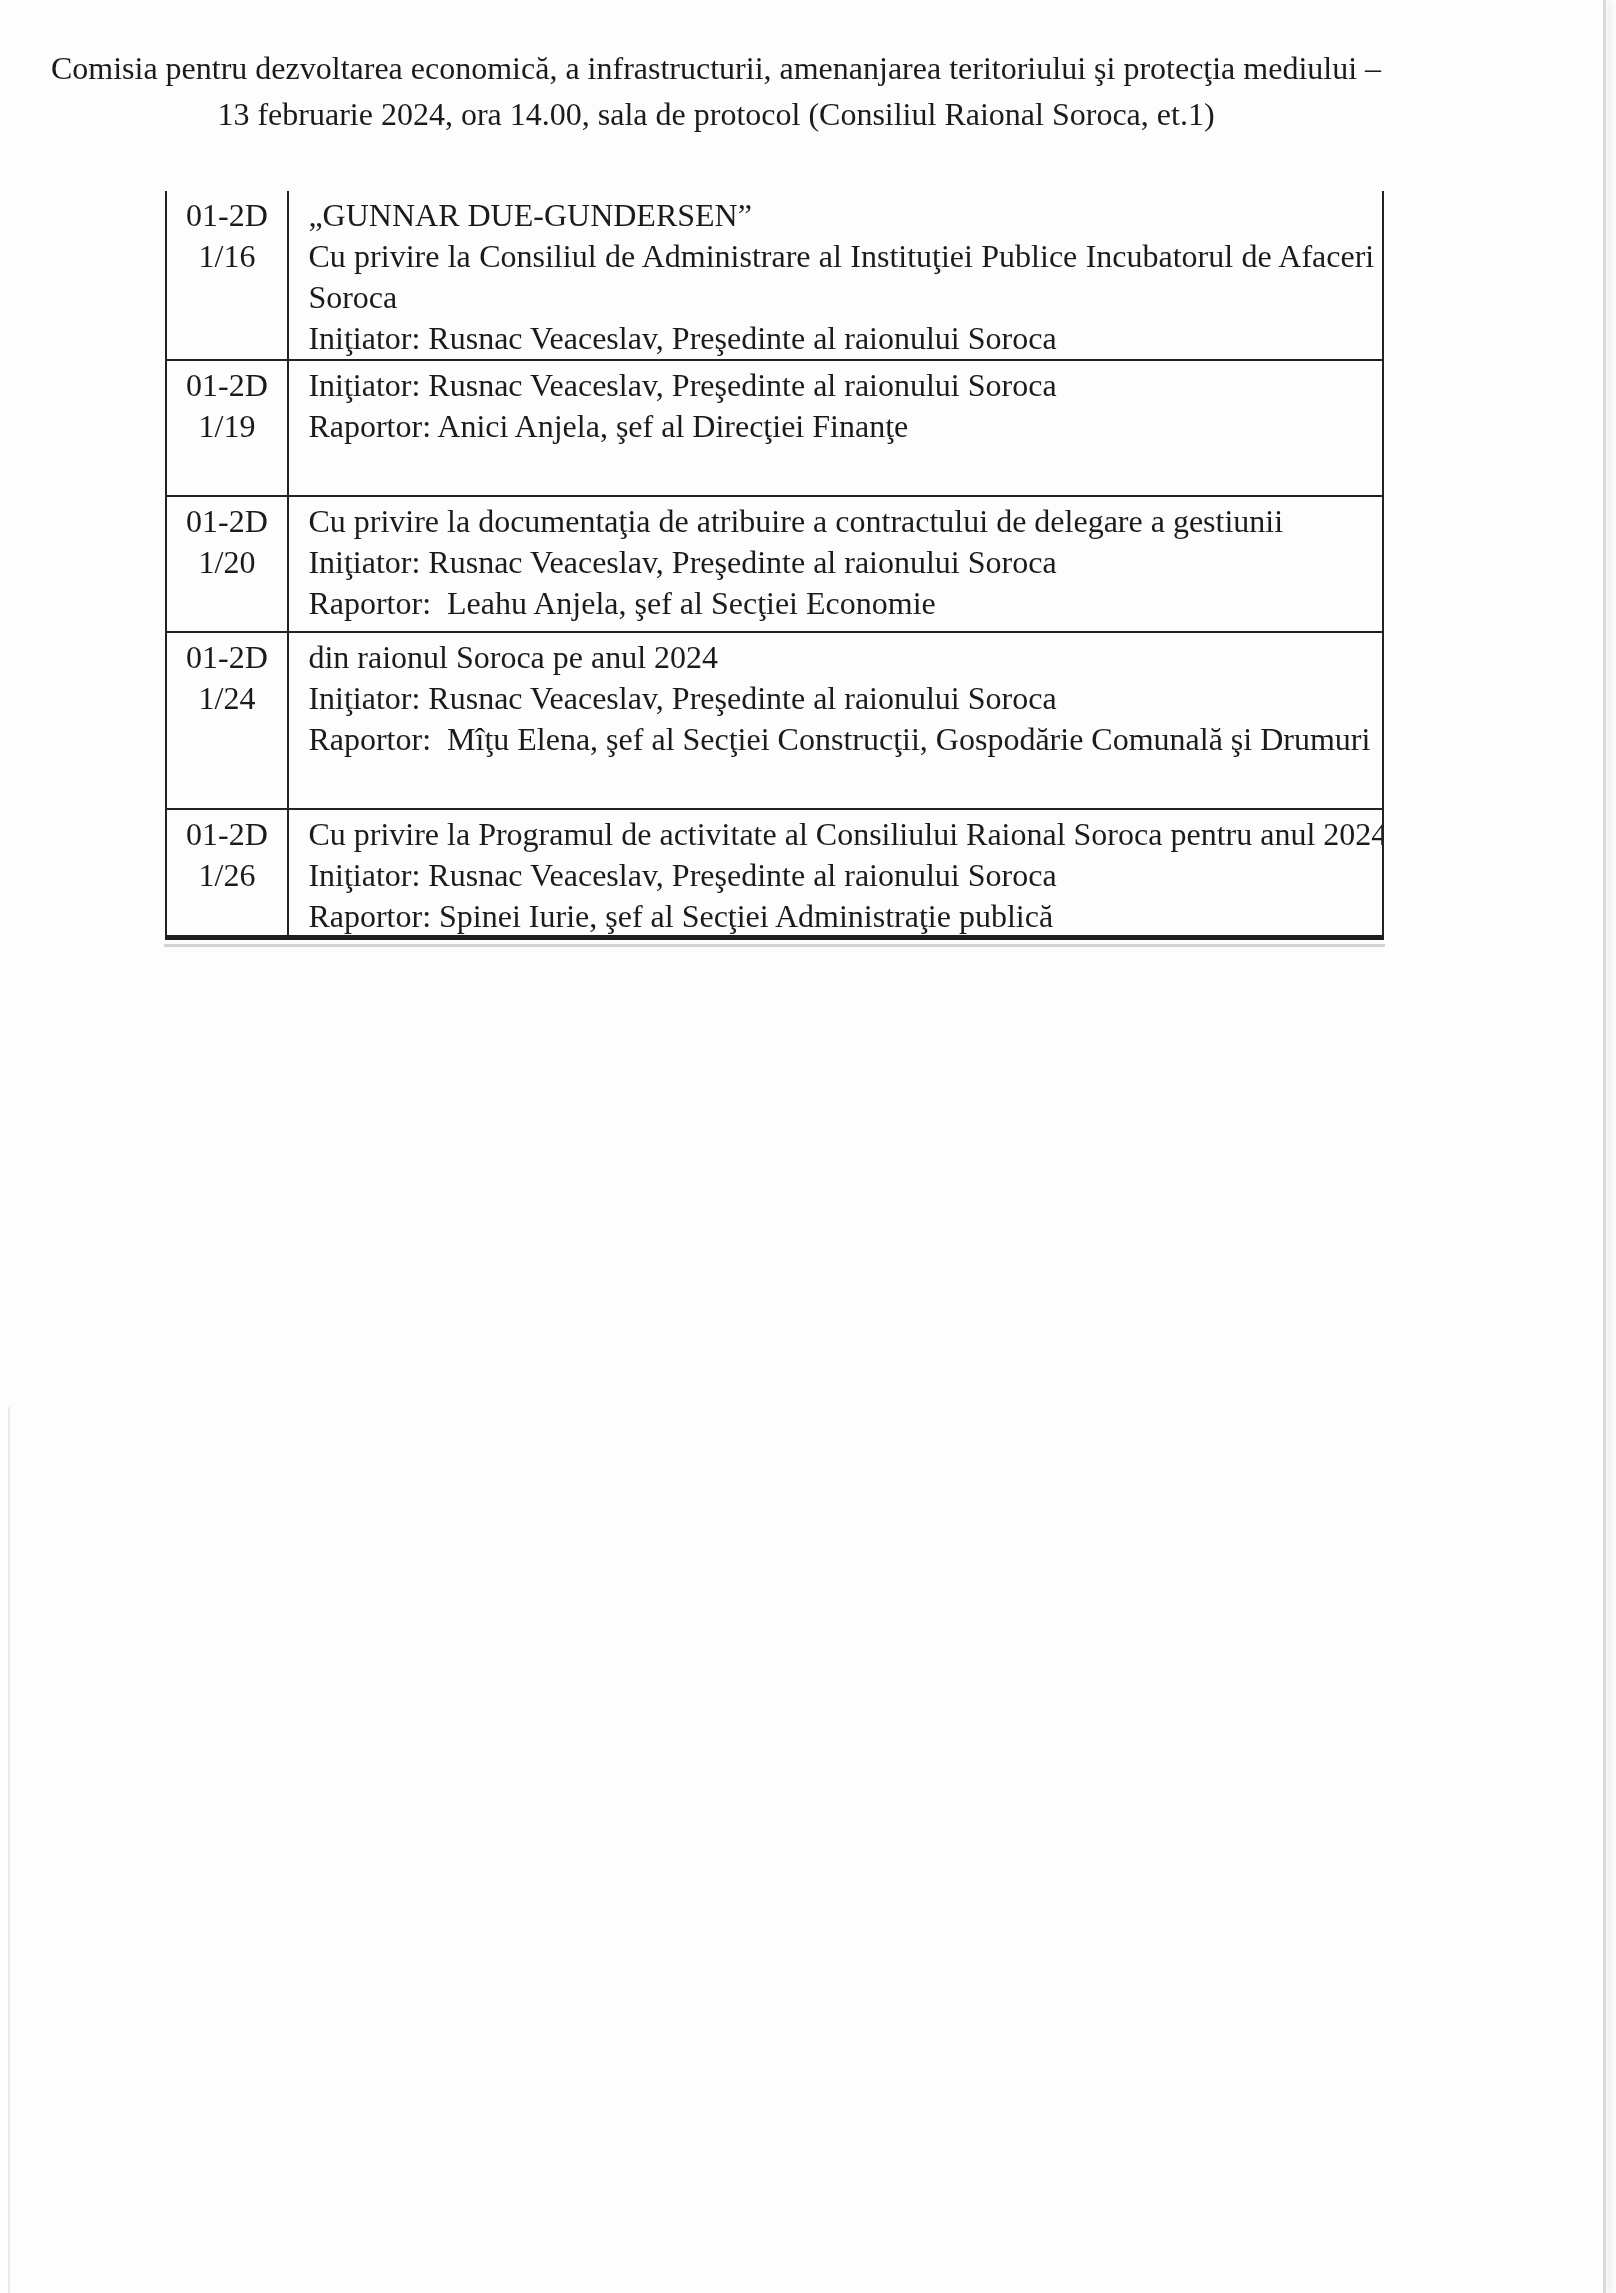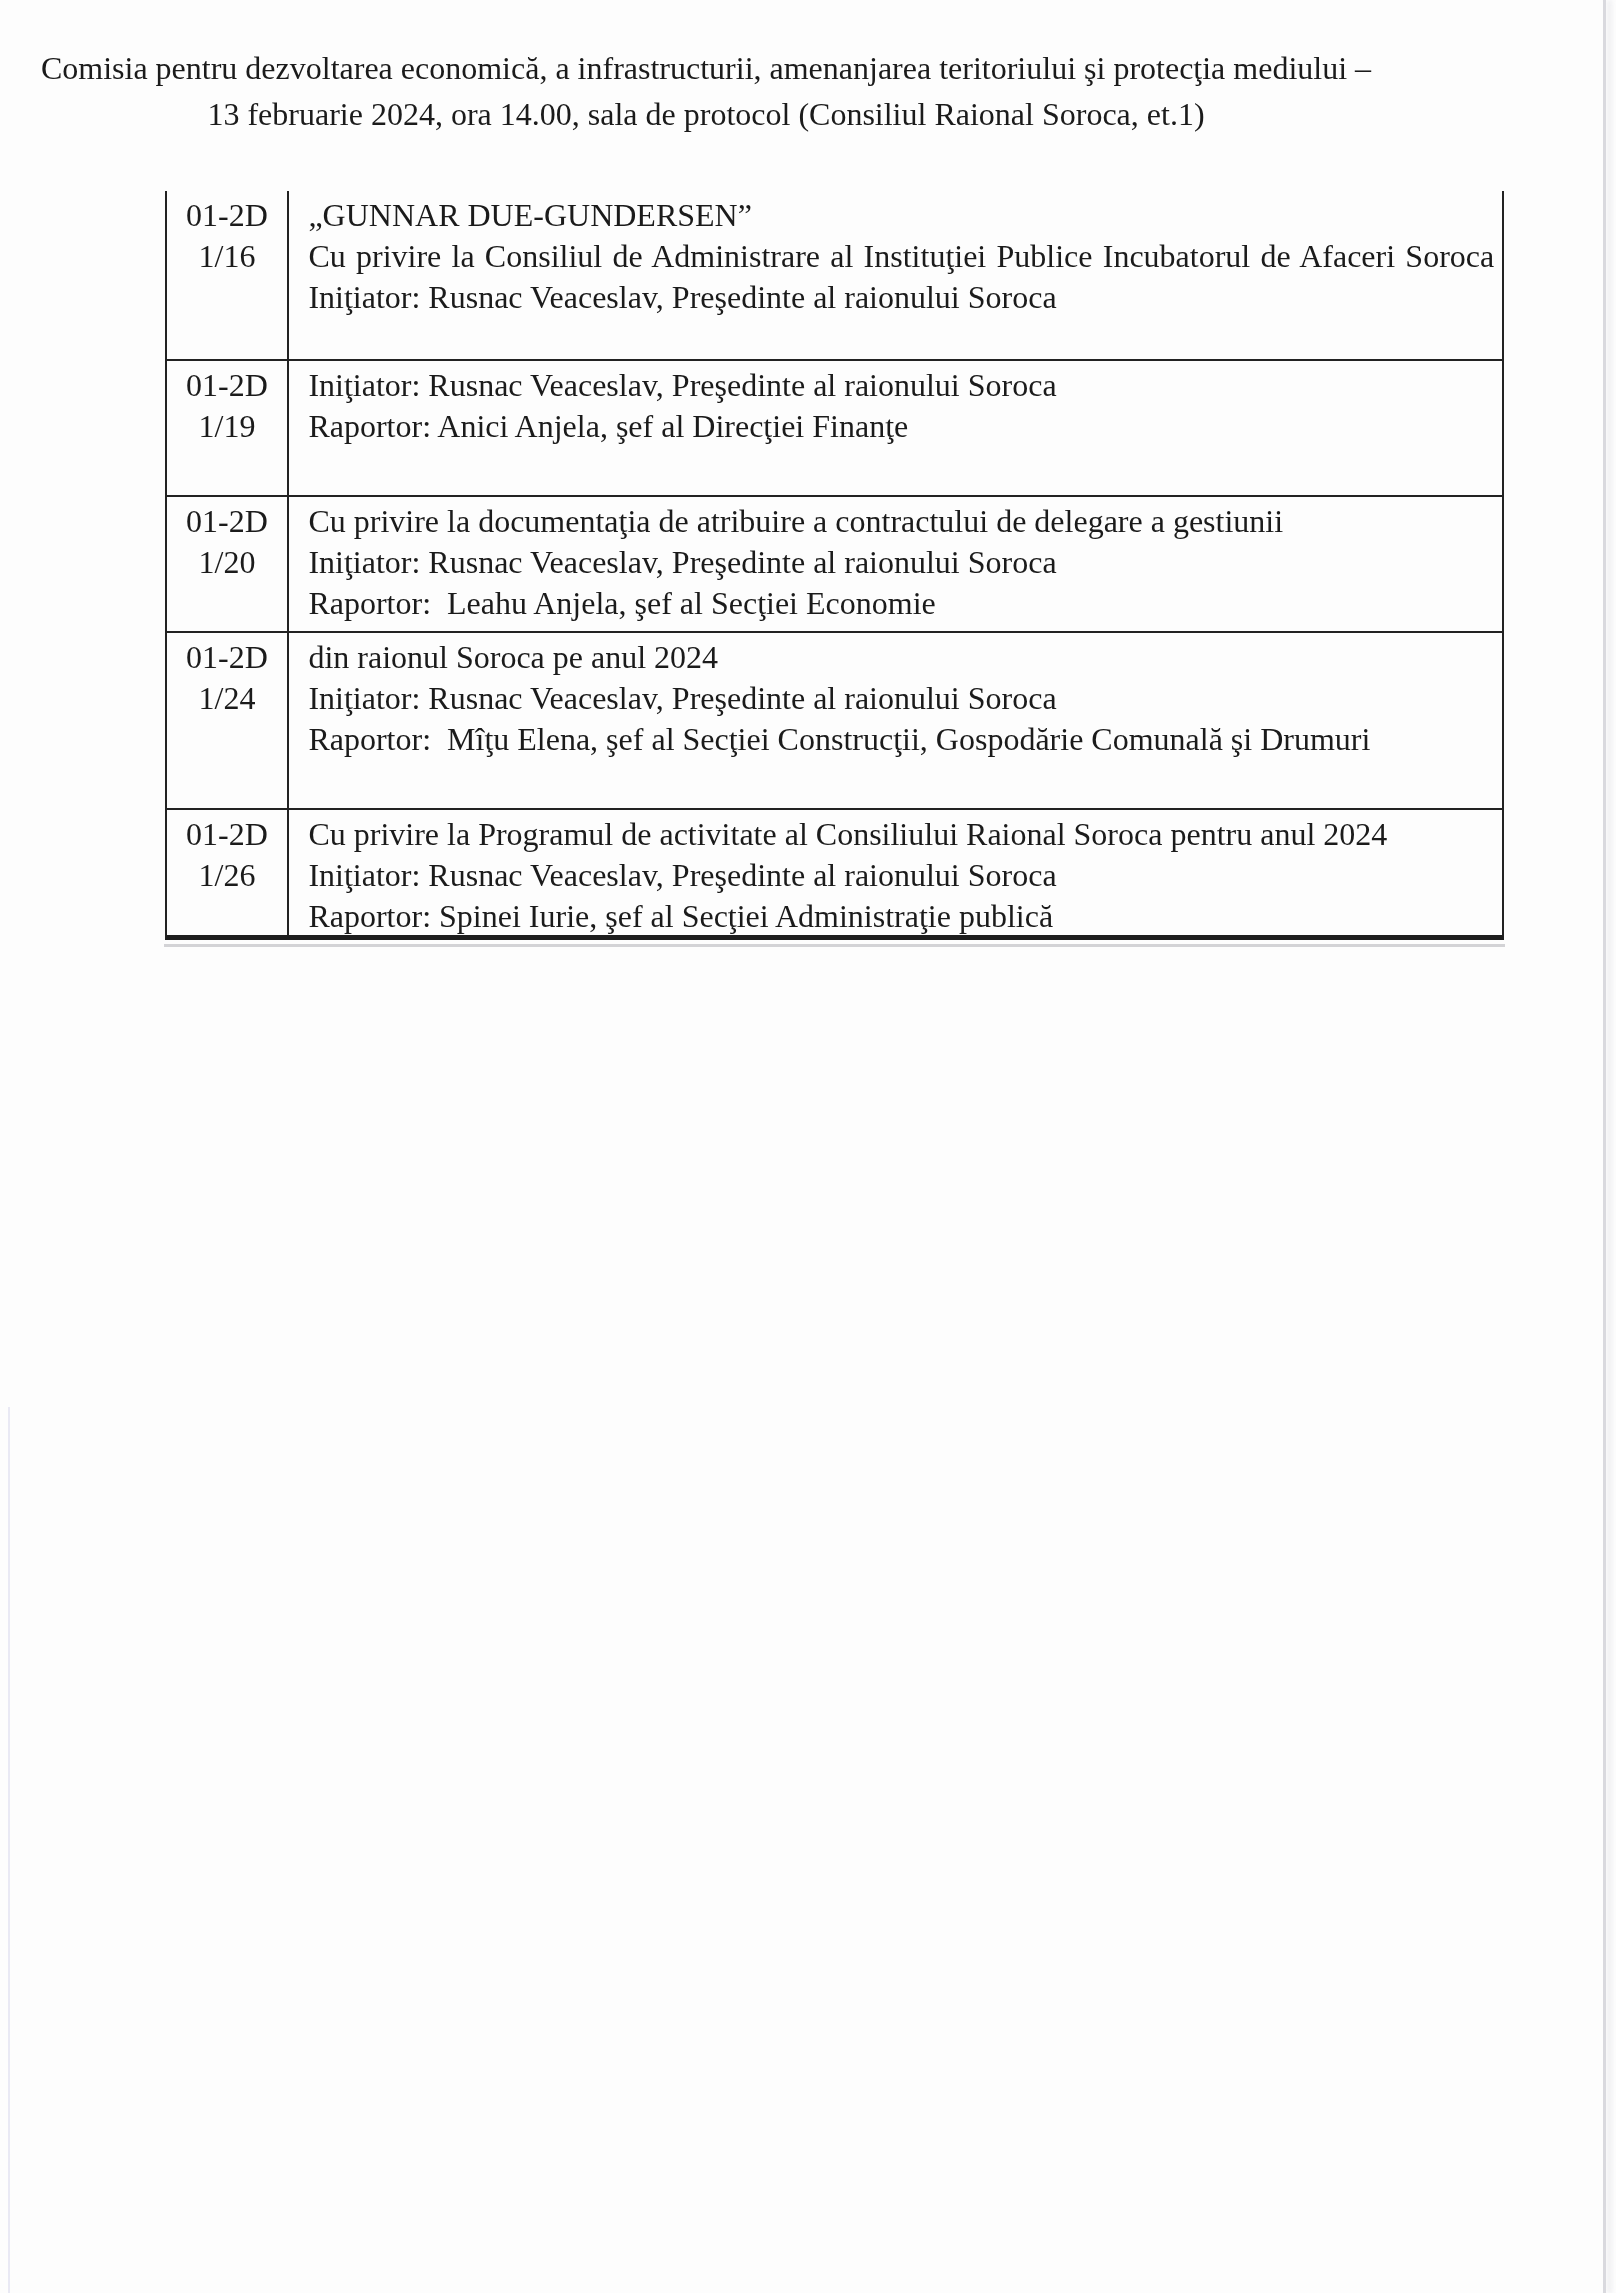--- a/index.html
+++ b/index.html
@@ -8,33 +8,33 @@
     width: 1617px;
     height: 2294px;
     background: #fdfdfd;
     font-family: "Liberation Serif", "DejaVu Serif", serif;
     color: #1b1b1b;
     overflow: hidden;
   }
   .header {
     position: absolute;
     top: 45px;
-    left: 0;
+    left: 10px;
     width: 1412px;
     text-align: center;
     font-size: 32px;
     line-height: 46px;
   }
   .header .bold { font-weight: normal; margin-top: 43px; }
 
   .agenda-table {
     position: absolute;
     left: 165px;
     top: 191px;
-    width: 1339px;
+    width: 1219px;
     box-sizing: border-box;
     border-left: 2.9px solid #222222;
     border-right: 2.9px solid #222222;
     border-bottom: 5.8px solid #1e1e1e;
   }
   
   .agenda-table::after {
     content: "";
     position: absolute;
     left: -2.9px;

